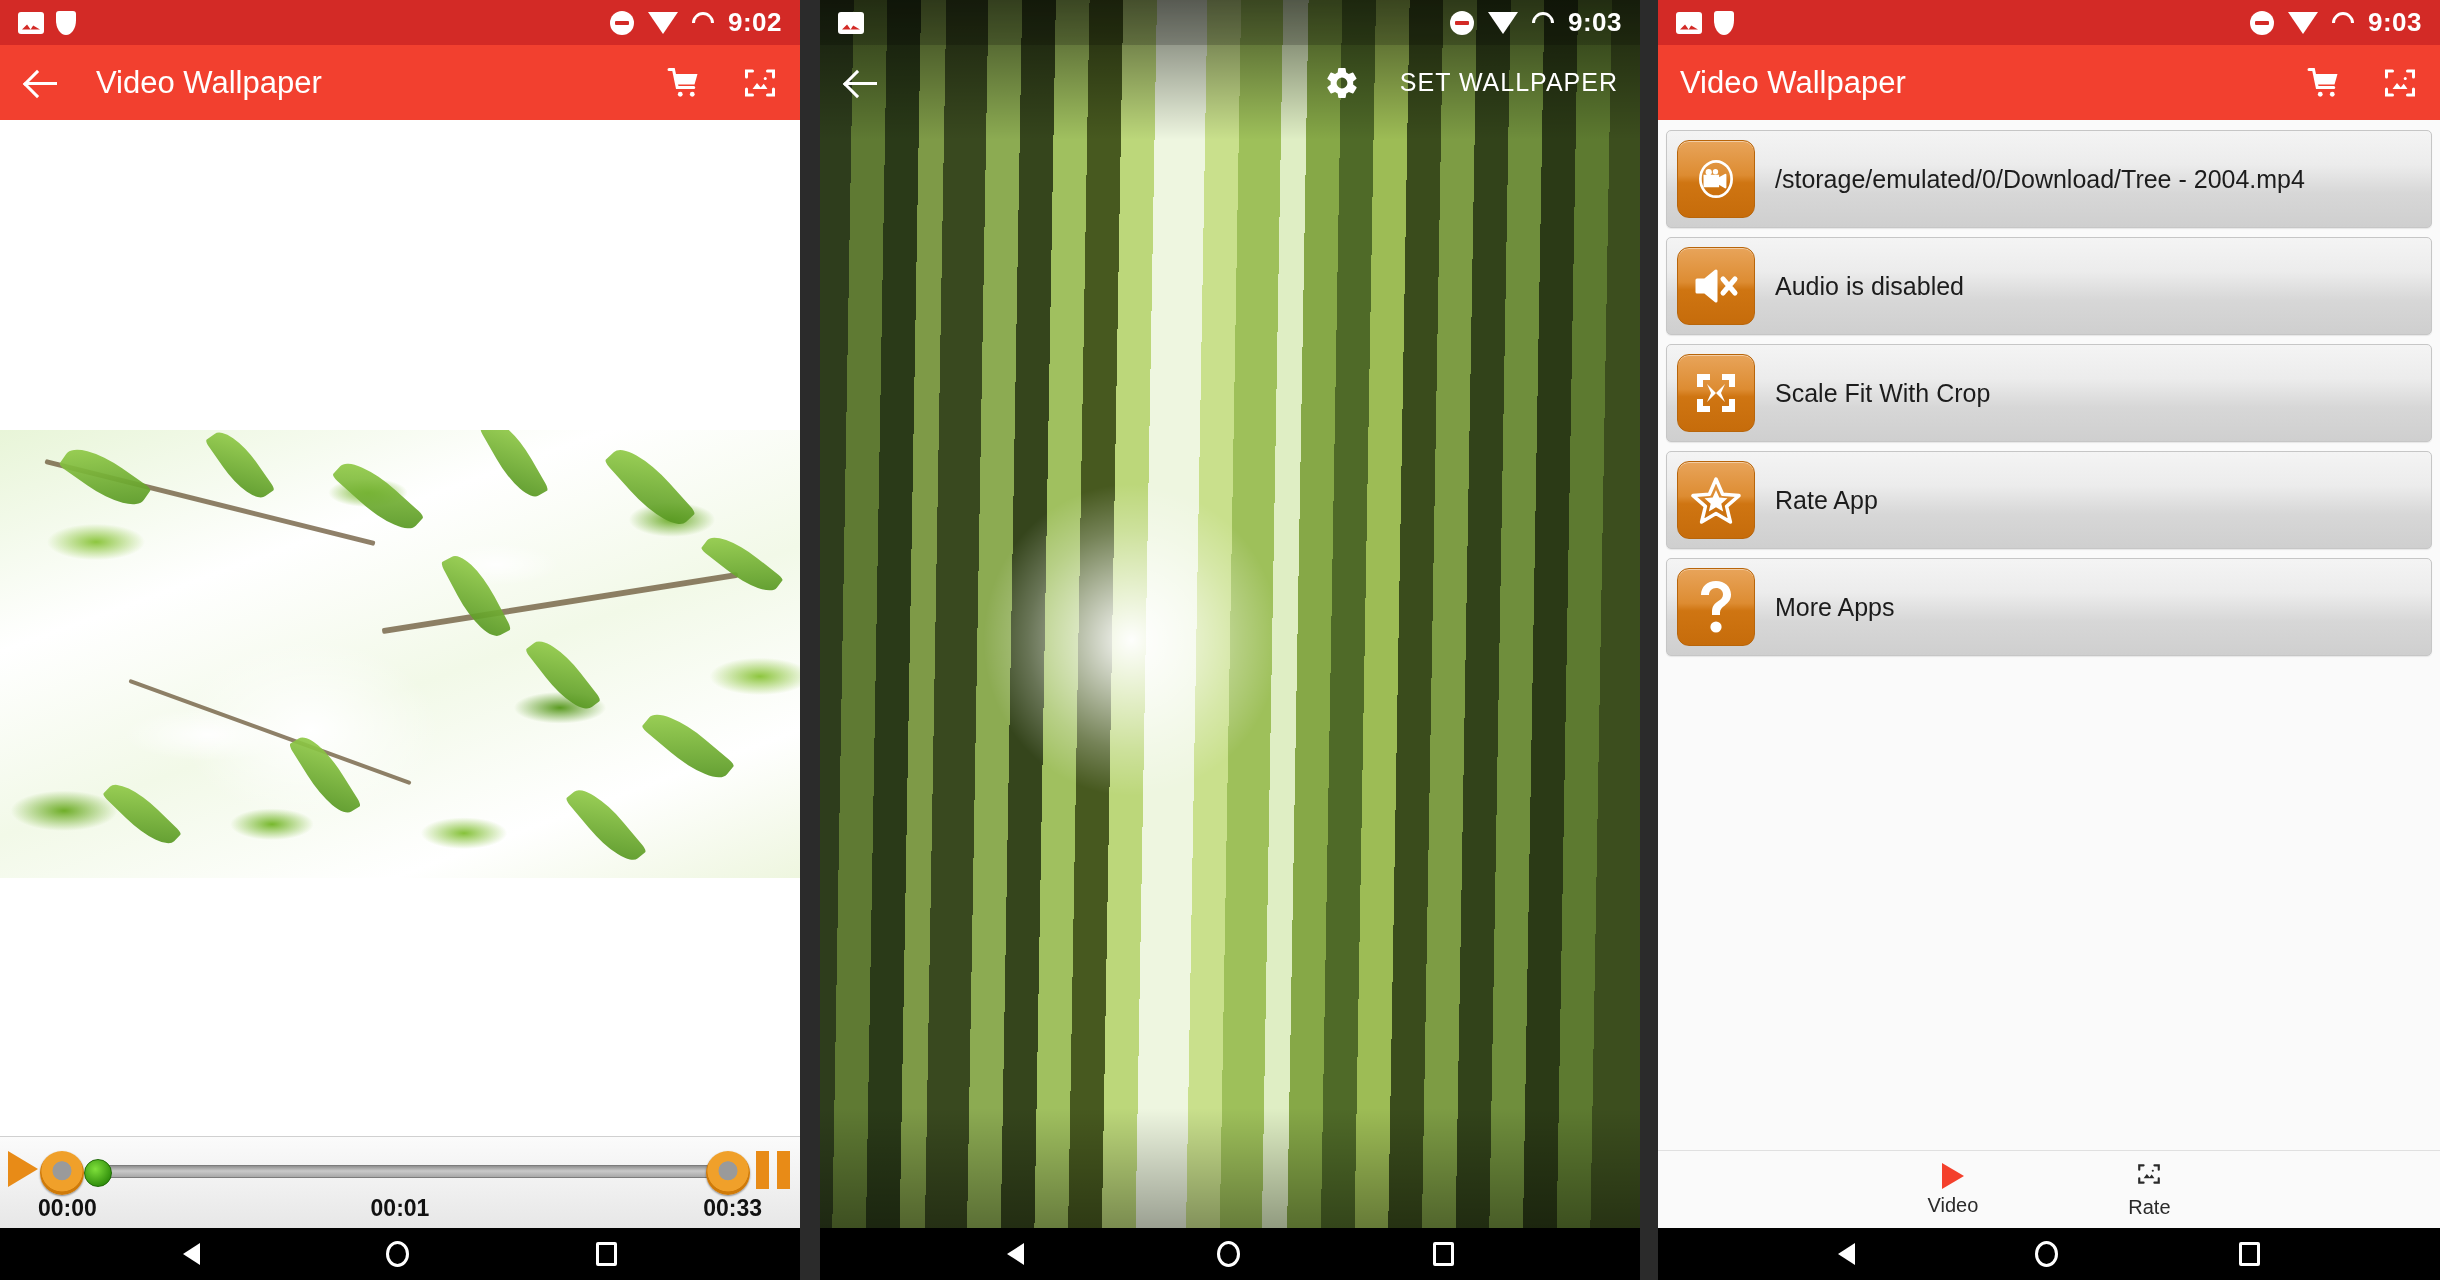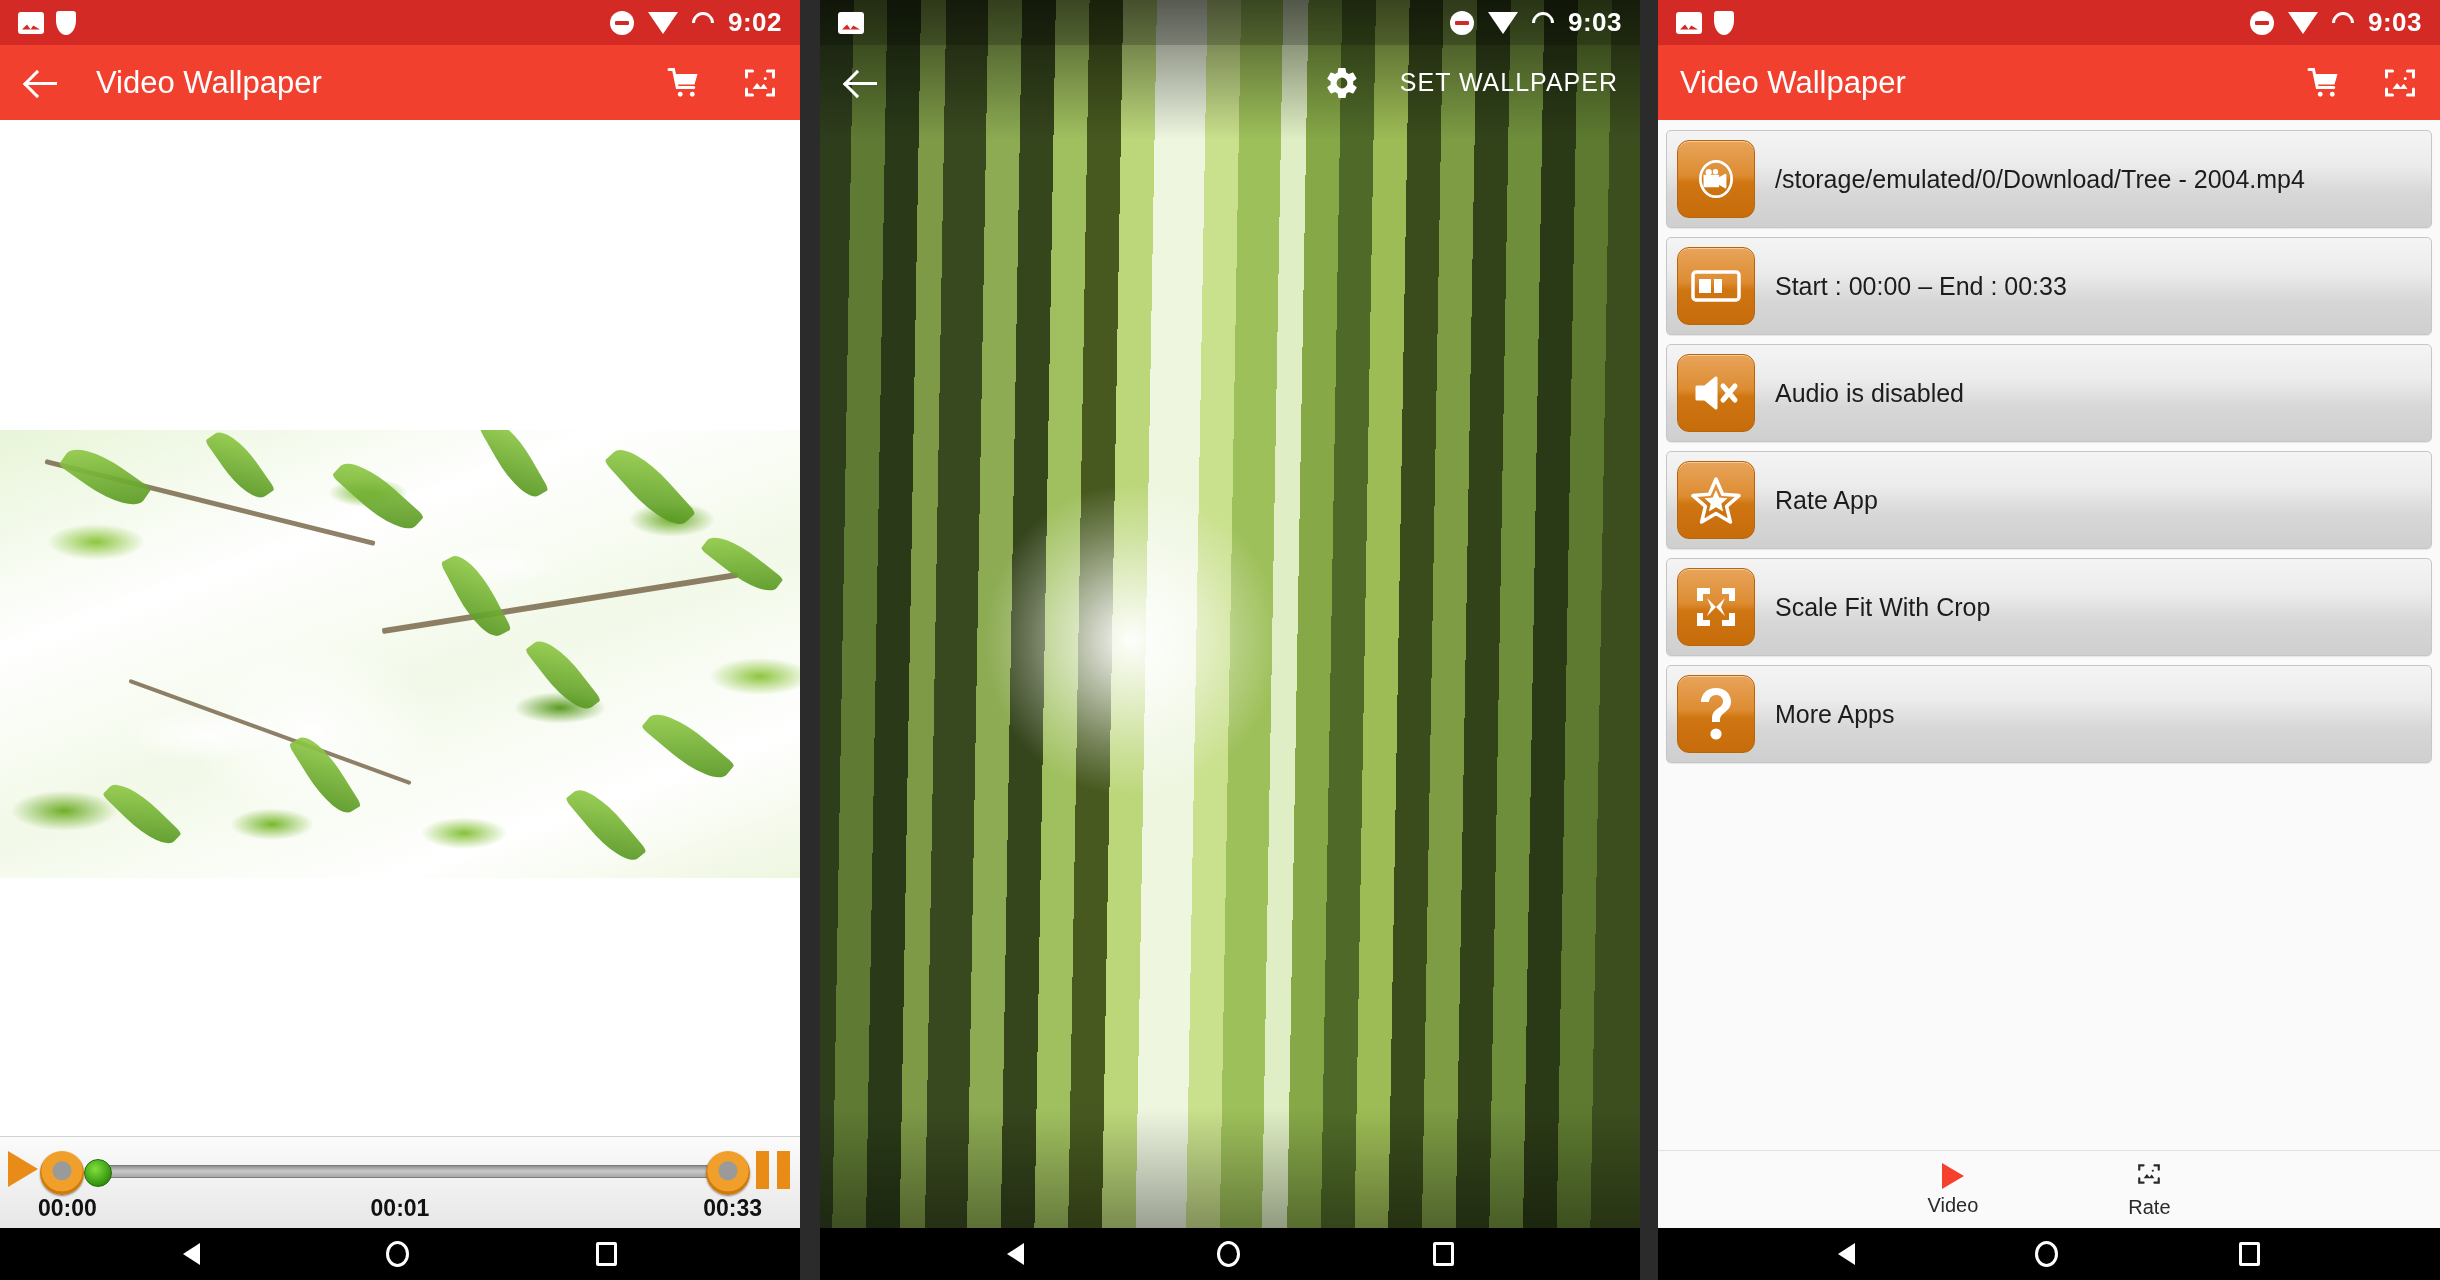--- a/index.html
+++ b/index.html
@@ -378,59 +378,49 @@
             <ellipse cx="24" cy="24" rx="15" ry="17"></ellipse>
             <path d="M13 21h13v10H13z" fill="#fff" stroke="#fff" stroke-width="2"></path>
             <path d="M26 24l7-4v12l-7-4z" fill="#fff" stroke="#fff" stroke-width="2" stroke-linejoin="round"></path>
             <circle cx="17" cy="17.5" r="3" fill="#fff" stroke="none"></circle>
             <circle cx="23.5" cy="17" r="2.6" fill="#fff" stroke="none"></circle>
           </svg>
         </span>
         <span class="opt-label">/storage/emulated/0/Download/Tree - 2004.mp4</span>
       </div>
 
-      <div class="opt-row">
-        <span class="opt-icon">
-          <svg width="52" height="40" viewBox="0 0 52 40" fill="none">
-            <rect x="3" y="6" width="46" height="28" rx="3" fill="none" stroke="#fff" stroke-width="3.5"></rect>
-            <rect x="9" y="13" width="12" height="14" fill="#fff"></rect>
-            <rect x="24" y="13" width="8" height="14" fill="#fff"></rect>
-          </svg>
-        </span>
-        <span class="opt-label">Start : 00:00 – End : 00:33</span>
-      </div>
 
       <div class="opt-row">
         <span class="opt-icon">
           <svg width="50" height="46" viewBox="0 0 50 46" fill="none">
             <path d="M6 17h8l11-9v30l-11-9H6z" fill="#fff" stroke="#fff" stroke-width="3" stroke-linejoin="round"></path>
             <path d="M32 16l12 14M44 16L32 30" stroke="#fff" stroke-width="5" stroke-linecap="round"></path>
           </svg>
         </span>
         <span class="opt-label">Audio is disabled</span>
       </div>
 
       <div class="opt-row">
         <span class="opt-icon">
+          <svg width="46" height="46" viewBox="0 0 46 46" fill="#fff">
+            <path d="M4 4h13v6h-7v7H4zM42 4v13h-6v-7h-7V4zM4 42V29h6v7h7v6zM42 42H29v-6h7v-7h6z"></path>
+            <path d="M14 14l9 9 9-9-4 9 4 9-9-9-9 9 4-9z"></path>
+          </svg>
+        </span>
+        <span class="opt-label">Scale Fit With Crop</span>
+      </div>
+
+      <div class="opt-row">
+        <span class="opt-icon">
           <svg width="52" height="50" viewBox="0 0 52 50" fill="none" stroke="#fff" stroke-width="3.5" stroke-linejoin="round">
             <path d="M26 4l6.6 15.2L49 20.6 36.6 31.4 40.4 47 26 38.6 11.6 47l3.8-15.6L3 20.6l16.4-1.4z"></path>
             <path d="M26 15l3.3 7.6 8.2.7-6.2 5.4 1.9 7.8L26 32.3l-7.2 4.2 1.9-7.8-6.2-5.4 8.2-.7z" fill="#fff" stroke="none"></path>
           </svg>
         </span>
         <span class="opt-label">Rate App</span>
-      </div>
-
-      <div class="opt-row">
-        <span class="opt-icon">
-          <svg width="46" height="46" viewBox="0 0 46 46" fill="#fff">
-            <path d="M4 4h13v6h-7v7H4zM42 4v13h-6v-7h-7V4zM4 42V29h6v7h7v6zM42 42H29v-6h7v-7h6z"></path>
-            <path d="M14 14l9 9 9-9-4 9 4 9-9-9-9 9 4-9z"></path>
-          </svg>
-        </span>
-        <span class="opt-label">Scale Fit With Crop</span>
       </div>
 
       <div class="opt-row">
         <span class="opt-icon">
           <svg width="40" height="56" viewBox="0 0 40 56" fill="#fff">
             <path d="M20 2C11 2 5 8 5 16h8c0-4 3-7 7-7s7 2.6 7 6.4c0 3-1.8 4.6-4.6 6.6C18.6 24.6 16 27 16 33v3h8v-2.4c0-3.4 1.8-5 4.8-7.2C32.4 23.6 35 21 35 15.6 35 7.8 28.6 2 20 2z"></path>
             <circle cx="20" cy="48" r="5.6"></circle>
           </svg>
         </span>
         <span class="opt-label">More Apps</span>

